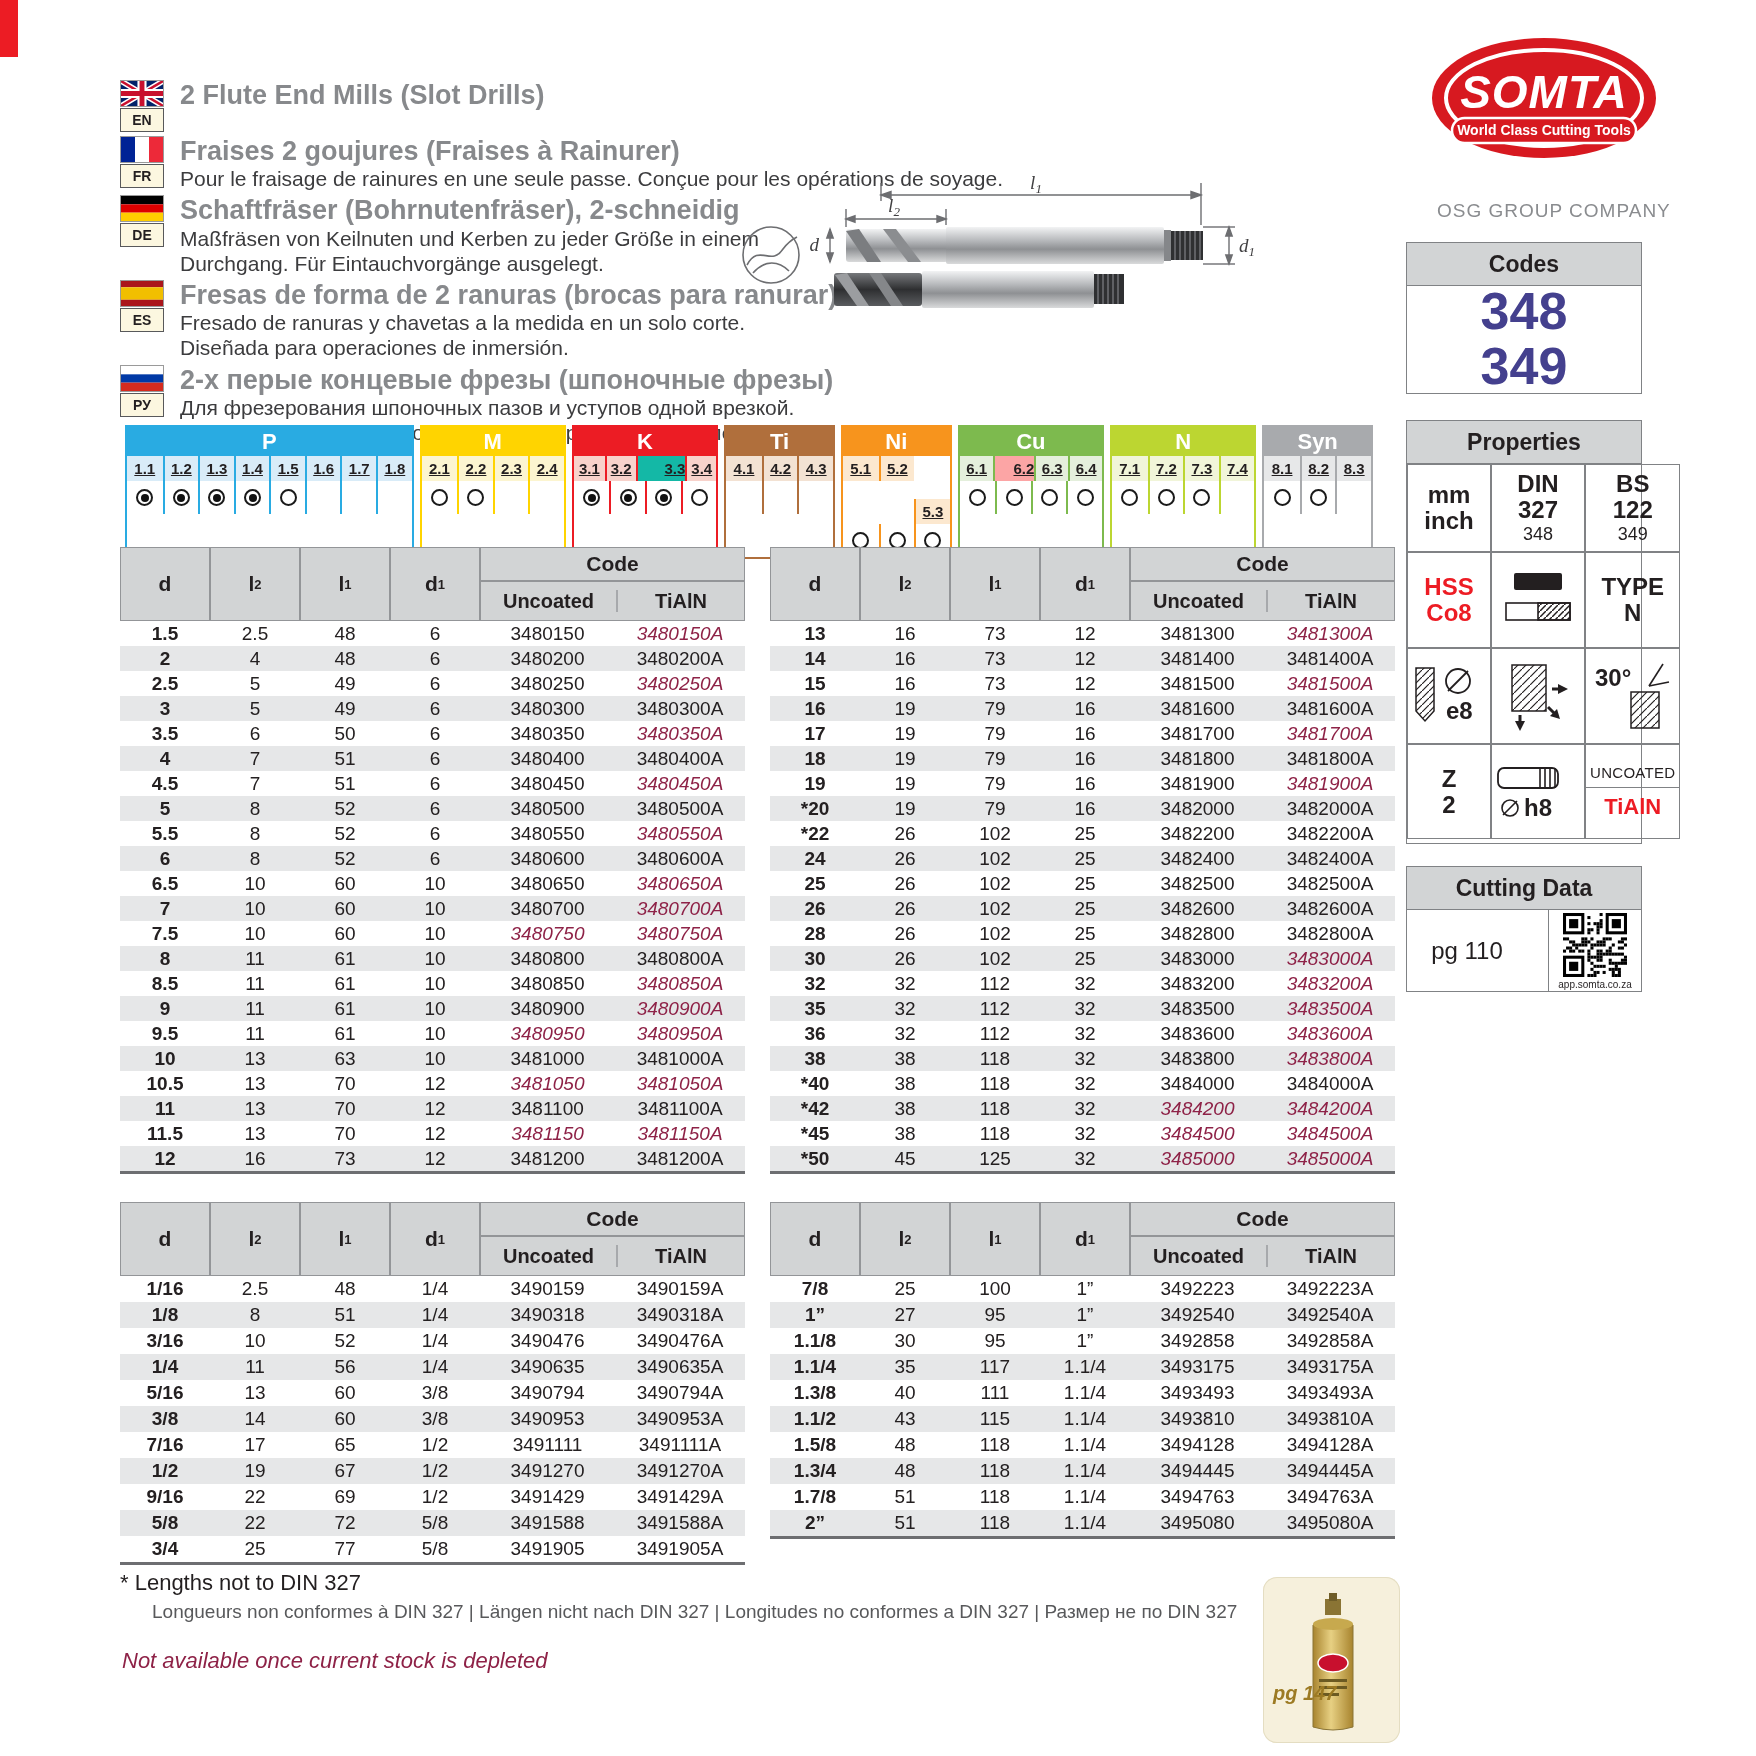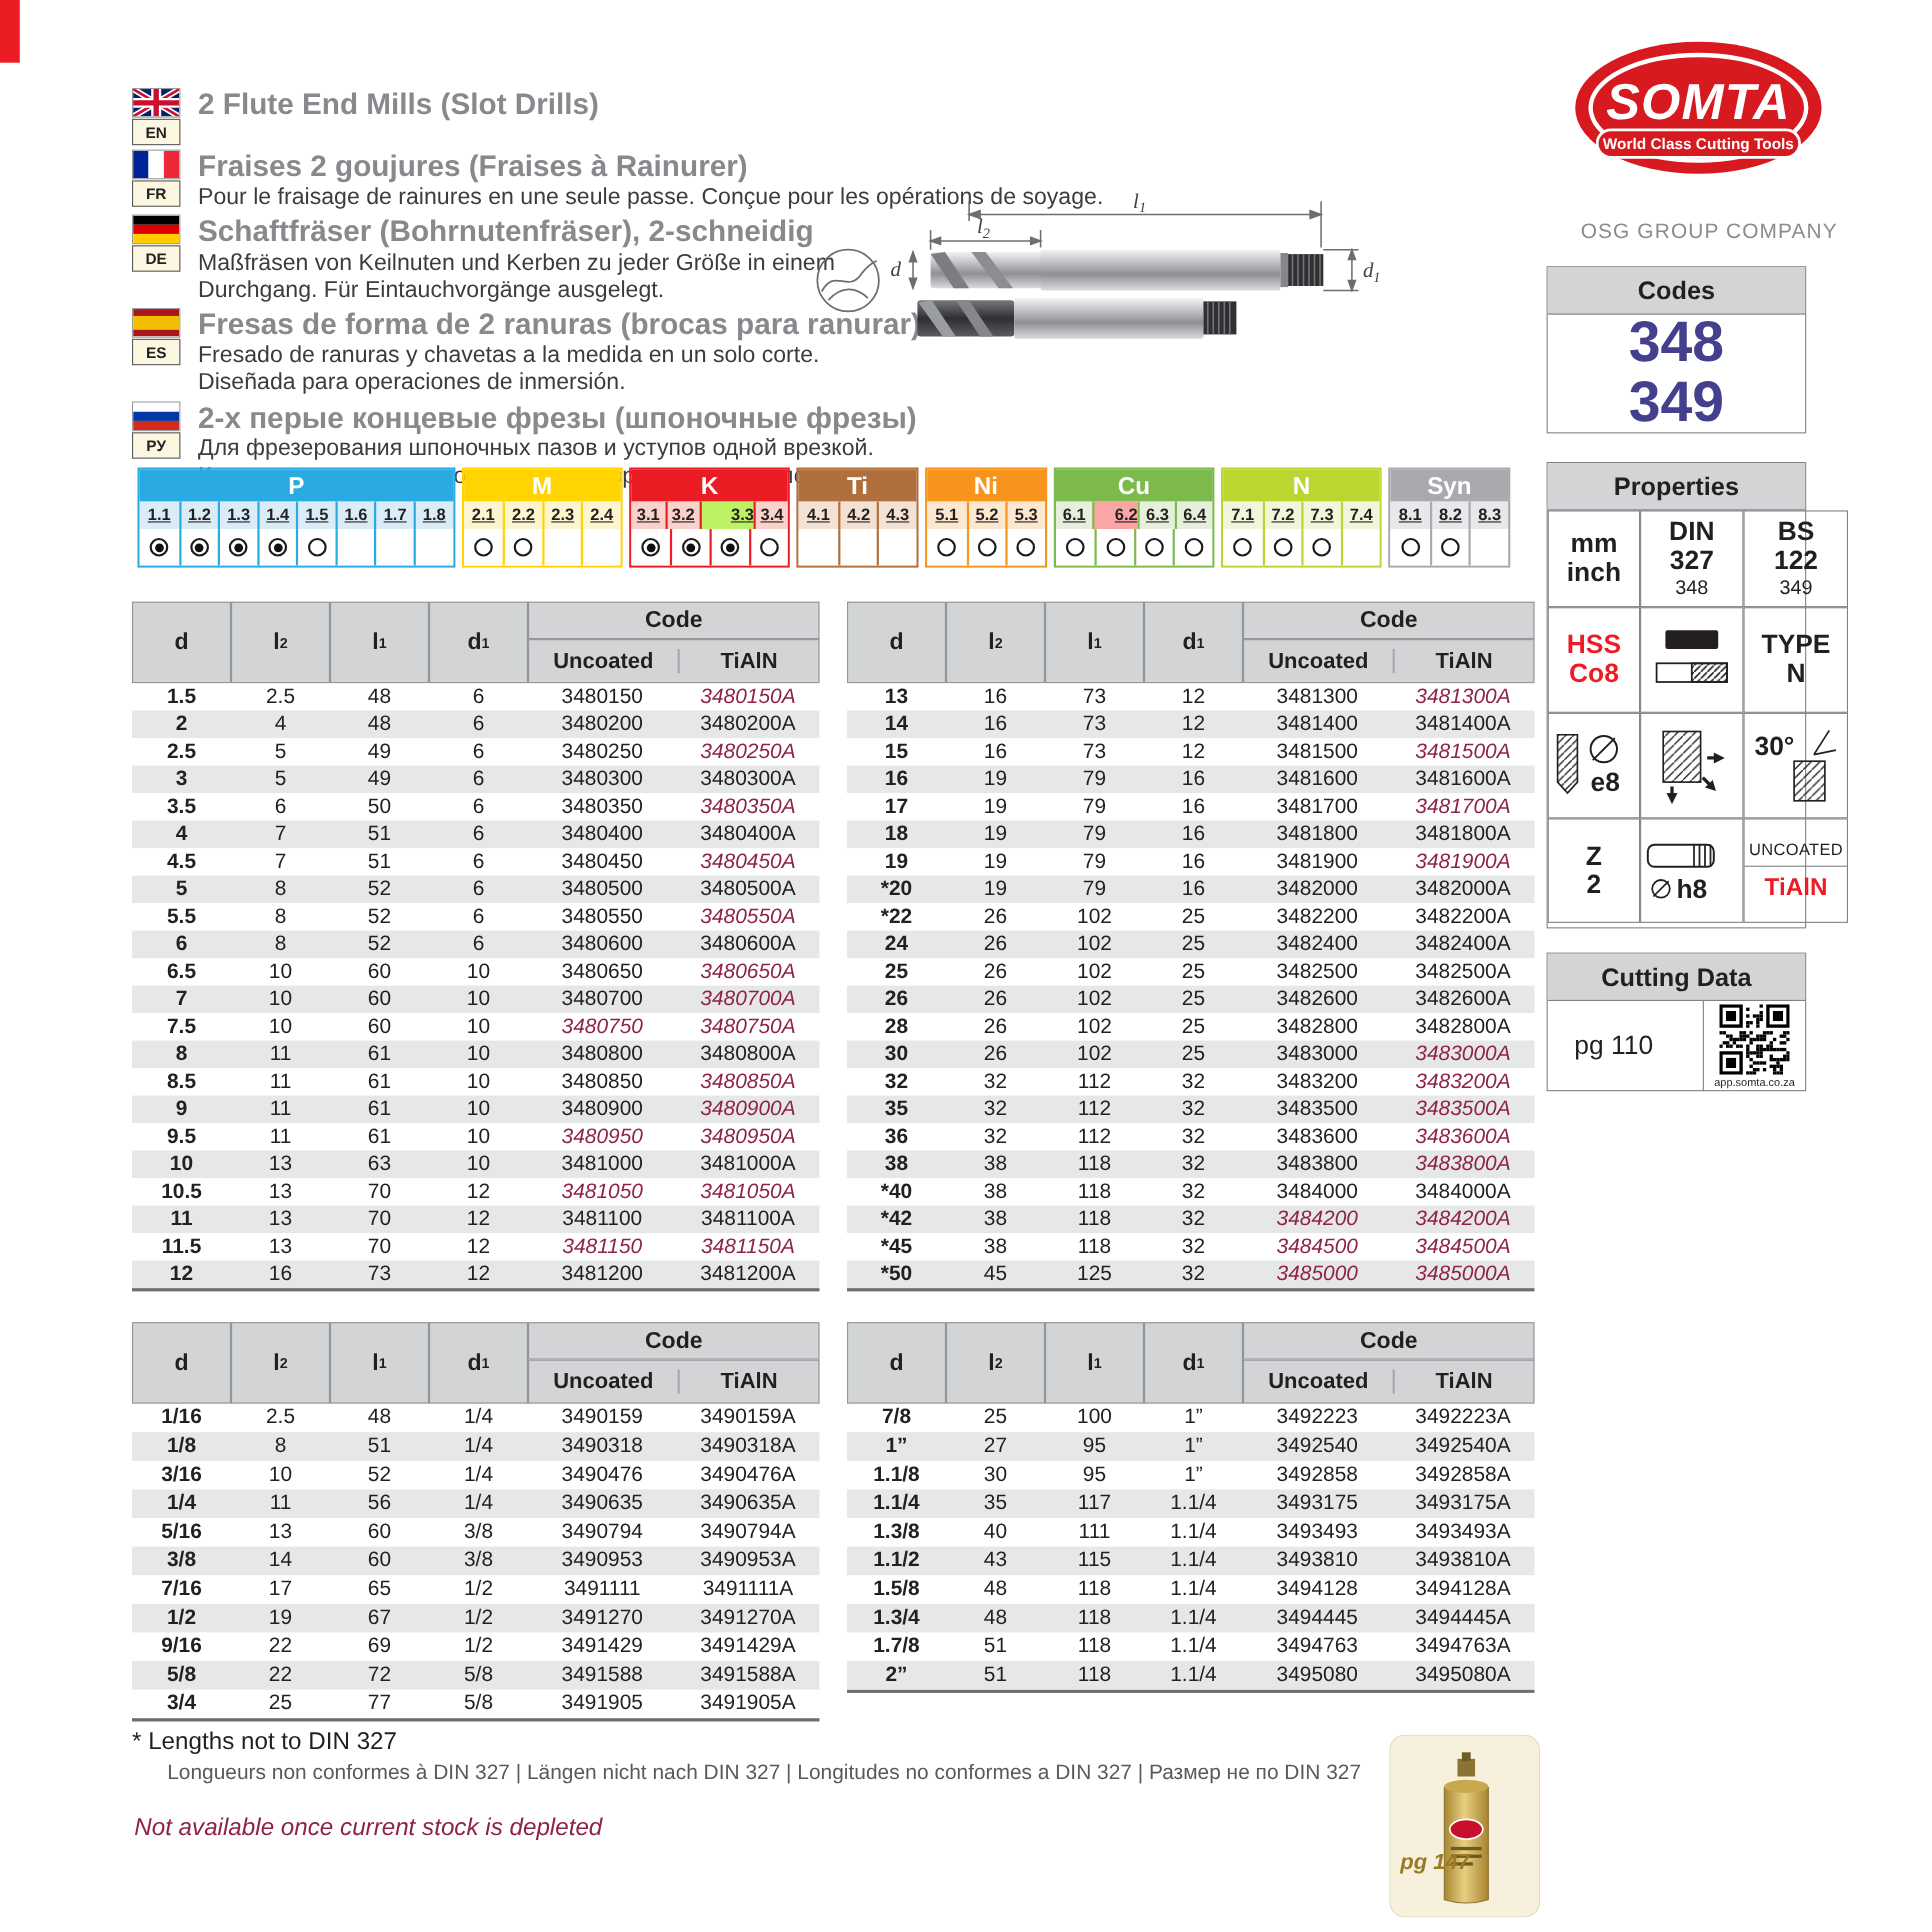--- a/index.html
+++ b/index.html
@@ -589,21 +589,21 @@
         </div>
         <div class="mat-radio-cell" style="border-left: 2px solid rgb(255, 212, 0);"></div>
         <div class="mat-radio-cell" style="border-left: 2px solid rgb(255, 212, 0);"></div>
       </div>
     </div>
     <div class="mat-sec" style="flex: 4 1 0%; border-color: rgb(236, 28, 36);">
       <div class="mat-head" style="background: rgb(236, 28, 36);">K</div>
       <div class="mat-nums" style="grid-template-columns: repeat(4, 1fr);">
         <div class="mat-num" style="background: rgb(248, 210, 203);">3.1</div>
         <div class="mat-num" style="background: rgb(248, 210, 203); border-left: 2px solid rgb(236, 28, 36);">3.2</div>
-        <div class="mat-num" style="background: #bef264; border-left: 2px solid rgb(236, 28, 36); padding-left: 27px;">3.3</div>
+        <div class="mat-num" style="background: #14b8a6; border-left: 2px solid rgb(236, 28, 36); padding-left: 27px;">3.3</div>
         <div class="mat-num" style="background: rgb(248, 210, 203); border-left: 2px solid rgb(236, 28, 36);">3.4</div>
       </div>
       <div class="mat-radios" style="grid-template-columns: repeat(4, 1fr);">
         <div class="mat-radio-cell">
           <span class="radio filled">
             <span class="dot"></span>
           </span>
         </div>
         <div class="mat-radio-cell" style="border-left: 2px solid rgb(236, 28, 36);">
           <span class="radio filled">
@@ -631,21 +631,21 @@
         <div class="mat-radio-cell"></div>
         <div class="mat-radio-cell" style="border-left: 2px solid rgb(176, 111, 60);"></div>
         <div class="mat-radio-cell" style="border-left: 2px solid rgb(176, 111, 60);"></div>
       </div>
     </div>
     <div class="mat-sec" style="flex: 3 1 0%; border-color: rgb(247, 148, 29);">
       <div class="mat-head" style="background: rgb(247, 148, 29);">Ni</div>
       <div class="mat-nums" style="grid-template-columns: repeat(3, 1fr);">
         <div class="mat-num" style="background: rgb(252, 232, 207);">5.1</div>
         <div class="mat-num" style="background: rgb(252, 232, 207); border-left: 2px solid rgb(247, 148, 29);">5.2</div>
-        <div class="mat-num" style="background: rgb(252, 232, 207); border-left: 2px solid rgb(247, 148, 29);">5.3</div>
+        <div class="mat-num" style="background: rgb(252, 232, 207); border-left: 2px solid rgb(247, 148, 29); margin-top: 43px;">5.3</div>
       </div>
       <div class="mat-radios" style="grid-template-columns: repeat(3, 1fr);">
         <div class="mat-radio-cell">
           <span class="radio"></span>
         </div>
         <div class="mat-radio-cell" style="border-left: 2px solid rgb(247, 148, 29);">
           <span class="radio"></span>
         </div>
         <div class="mat-radio-cell" style="border-left: 2px solid rgb(247, 148, 29);">
           <span class="radio"></span>

